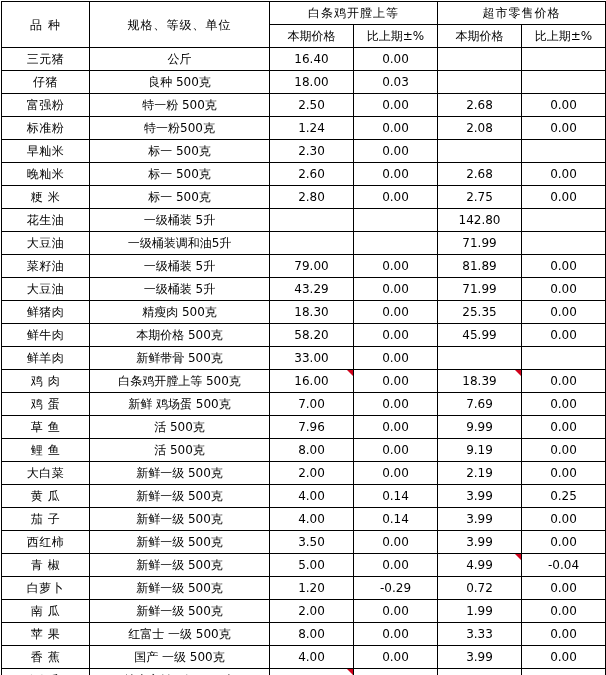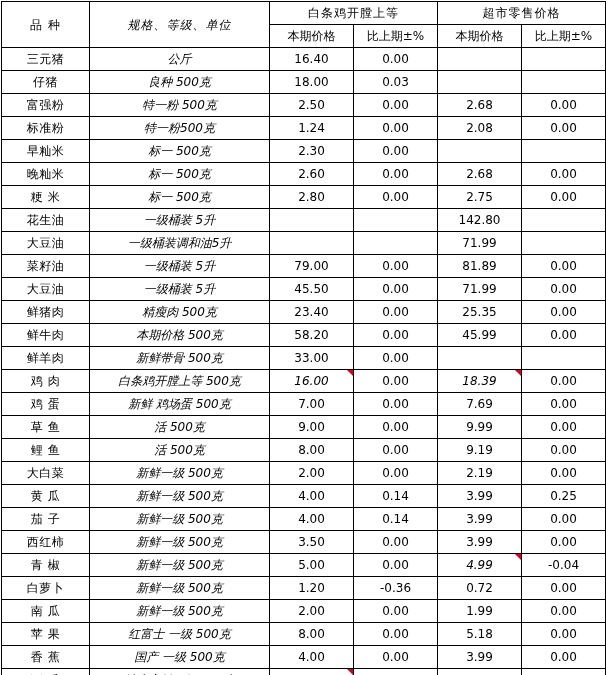--- a/index.html
+++ b/index.html
@@ -55,38 +55,35 @@
     height: 24px;
     font-size: 12px;
   }
   .head-name {
     letter-spacing: 6px;
     font-size: 13px;
   }
   .head-spec {
     letter-spacing: 1px;
     font-size: 13px;
-    font-style: italic;
   }
   td.name-cell {
     font-size: 12.5px;
     letter-spacing: 0.5px;
   }
   td.spec-cell {
     font-size: 12px;
     letter-spacing: 0px;
-    font-style: italic;
   }
   td.num-cell {
     font-size: 12px;
     font-family: "DejaVu Sans", "Liberation Sans", sans-serif;
   }
   .flag {
     position: relative;
-    font-style: italic;
   }
   .flag::after {
     content: "";
     position: absolute;
     top: 0;
     right: 0;
     width: 0;
     height: 0;
     border-top: 6px solid #d0021b;
     border-left: 6px solid transparent;
@@ -194,29 +191,29 @@
           <td class="name-cell">菜籽油</td>
           <td class="spec-cell">一级桶装  5升</td>
           <td class="num-cell">79.00</td>
           <td class="num-cell">0.00</td>
           <td class="num-cell">81.89</td>
           <td class="num-cell">0.00</td>
         </tr>
         <tr>
           <td class="name-cell">大豆油</td>
           <td class="spec-cell">一级桶装  5升</td>
-          <td class="num-cell">45.50</td>
+          <td class="num-cell">43.29</td>
           <td class="num-cell">0.00</td>
           <td class="num-cell">71.99</td>
           <td class="num-cell">0.00</td>
         </tr>
         <tr>
           <td class="name-cell">鲜猪肉</td>
           <td class="spec-cell">精瘦肉  500克</td>
-          <td class="num-cell">23.40</td>
+          <td class="num-cell">18.30</td>
           <td class="num-cell">0.00</td>
           <td class="num-cell">25.35</td>
           <td class="num-cell">0.00</td>
         </tr>
         <tr>
           <td class="name-cell">鲜牛肉</td>
           <td class="spec-cell">本期价格  500克</td>
           <td class="num-cell">58.20</td>
           <td class="num-cell">0.00</td>
           <td class="num-cell">45.99</td>
@@ -242,21 +239,21 @@
           <td class="name-cell">鸡  蛋</td>
           <td class="spec-cell">新鲜  鸡场蛋  500克</td>
           <td class="num-cell">7.00</td>
           <td class="num-cell">0.00</td>
           <td class="num-cell">7.69</td>
           <td class="num-cell">0.00</td>
         </tr>
         <tr>
           <td class="name-cell">草  鱼</td>
           <td class="spec-cell">活  500克</td>
-          <td class="num-cell">9.00</td>
+          <td class="num-cell">7.96</td>
           <td class="num-cell">0.00</td>
           <td class="num-cell">9.99</td>
           <td class="num-cell">0.00</td>
         </tr>
         <tr>
           <td class="name-cell">鲤  鱼</td>
           <td class="spec-cell">活  500克</td>
           <td class="num-cell">8.00</td>
           <td class="num-cell">0.00</td>
           <td class="num-cell">9.19</td>
@@ -299,38 +296,38 @@
           <td class="spec-cell">新鲜一级  500克</td>
           <td class="num-cell">5.00</td>
           <td class="num-cell">0.00</td>
           <td class="num-cell flag">4.99</td>
           <td class="num-cell">-0.04</td>
         </tr>
         <tr>
           <td class="name-cell">白萝卜</td>
           <td class="spec-cell">新鲜一级  500克</td>
           <td class="num-cell">1.20</td>
-          <td class="num-cell">-0.36</td>
+          <td class="num-cell">-0.29</td>
           <td class="num-cell">0.72</td>
           <td class="num-cell">0.00</td>
         </tr>
         <tr>
           <td class="name-cell">南  瓜</td>
           <td class="spec-cell">新鲜一级  500克</td>
           <td class="num-cell">2.00</td>
           <td class="num-cell">0.00</td>
           <td class="num-cell">1.99</td>
           <td class="num-cell">0.00</td>
         </tr>
         <tr>
           <td class="name-cell">苹  果</td>
           <td class="spec-cell">红富士  一级  500克</td>
           <td class="num-cell">8.00</td>
           <td class="num-cell">0.00</td>
-          <td class="num-cell">5.18</td>
+          <td class="num-cell">3.33</td>
           <td class="num-cell">0.00</td>
         </tr>
         <tr>
           <td class="name-cell">香  蕉</td>
           <td class="spec-cell">国产  一级  500克</td>
           <td class="num-cell">4.00</td>
           <td class="num-cell">0.00</td>
           <td class="num-cell">3.99</td>
           <td class="num-cell">0.00</td>
         </tr>

